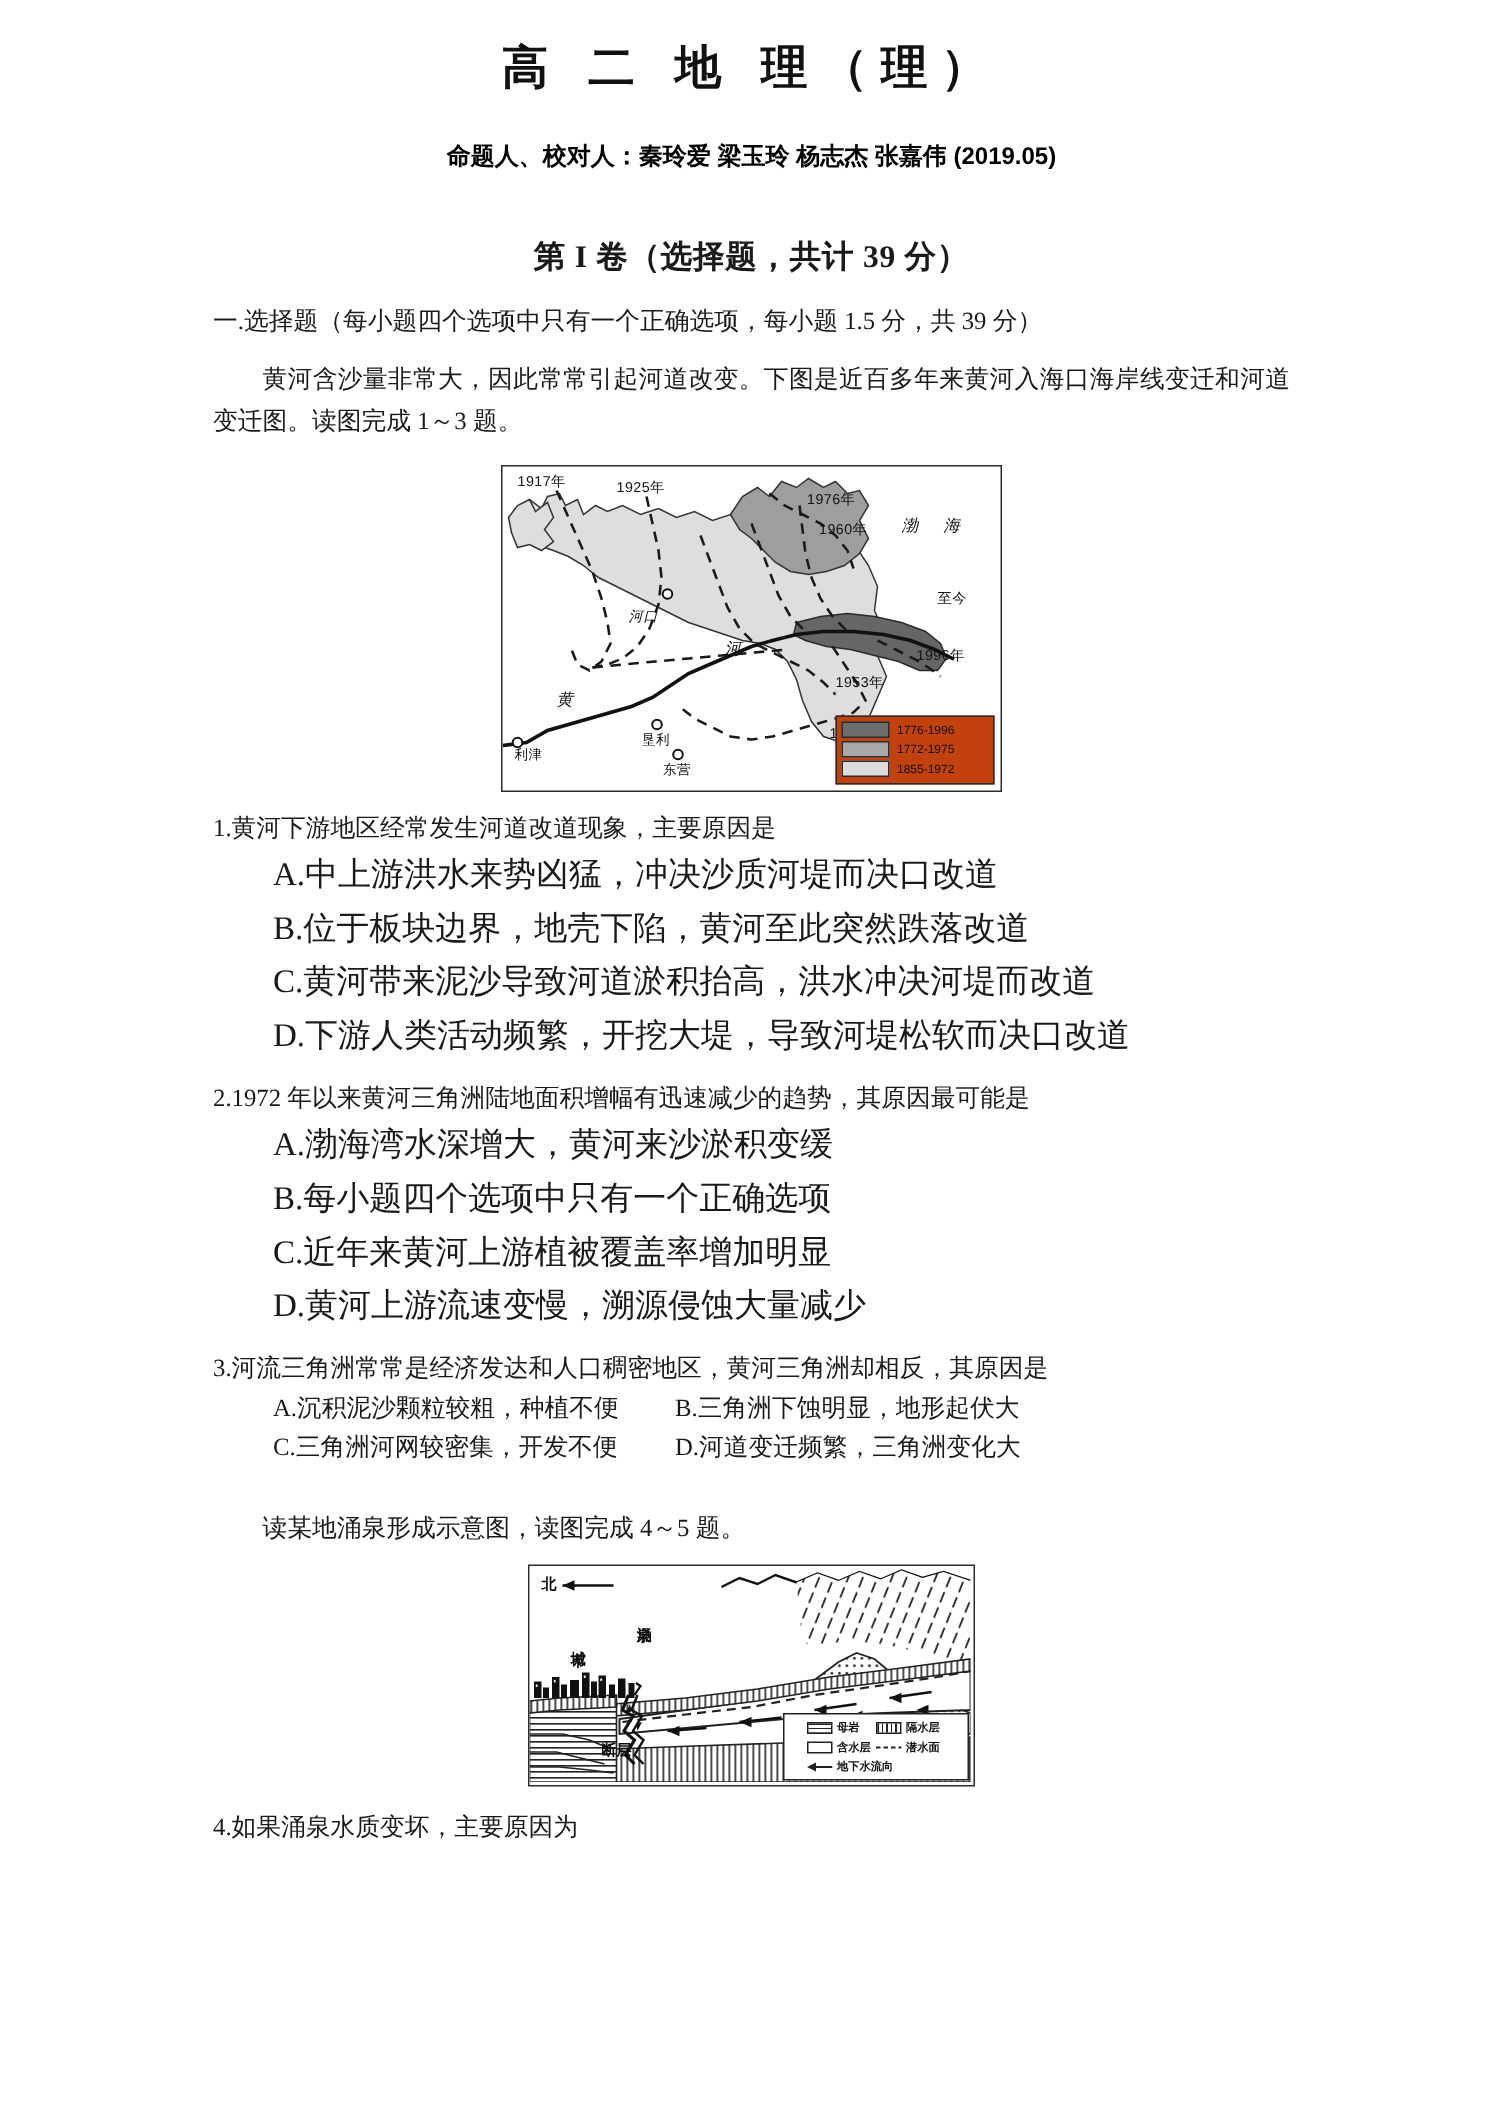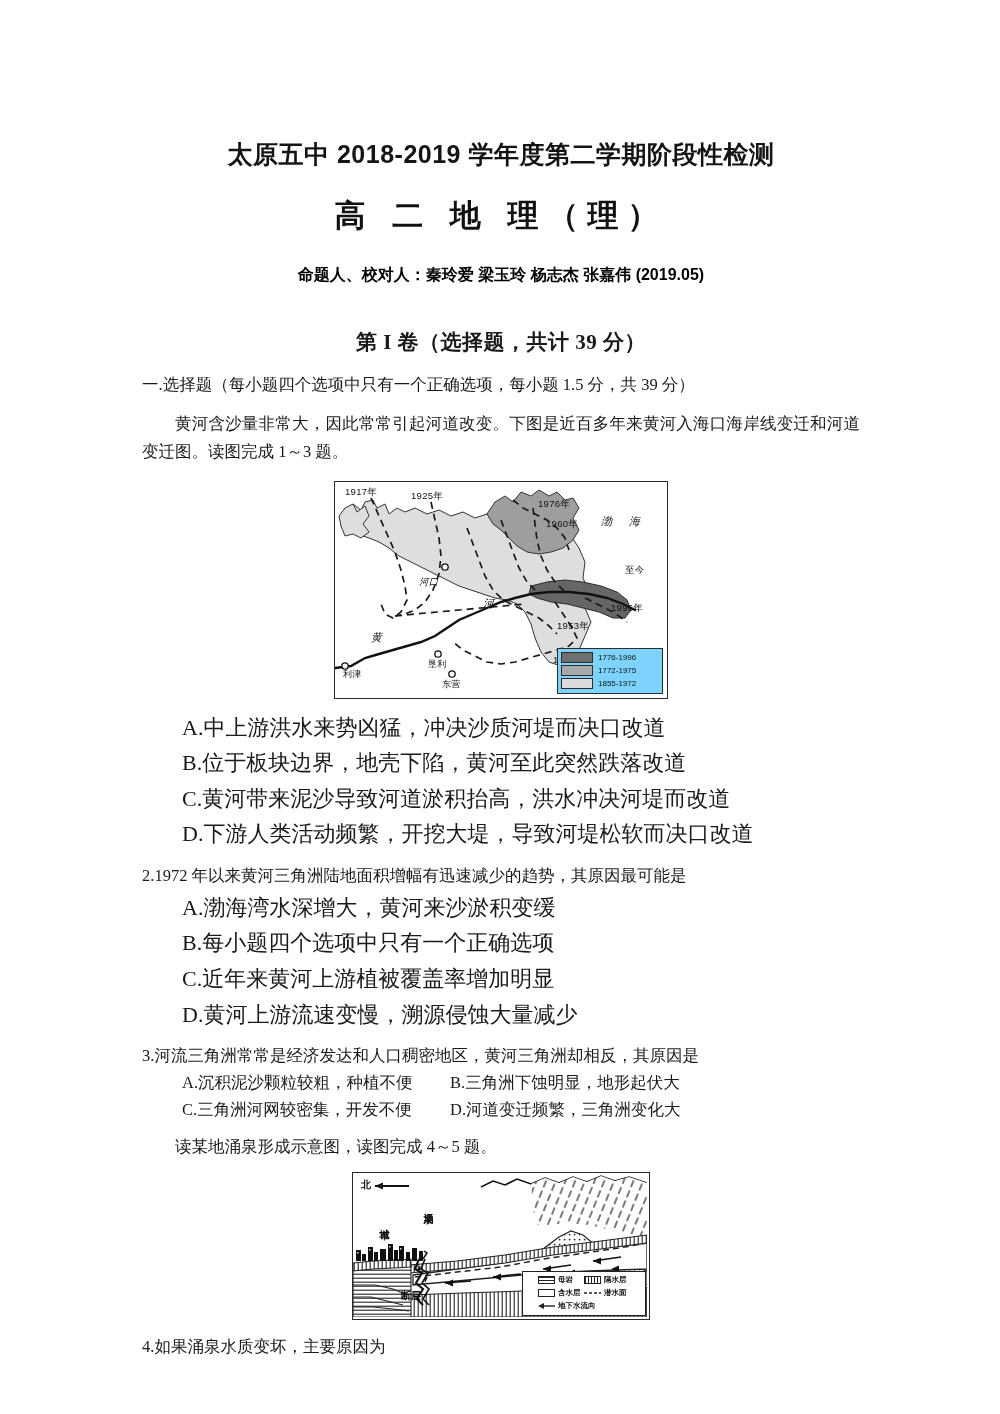--- a/index.html
+++ b/index.html
@@ -121,21 +121,21 @@
     letter-spacing: 0.3px;
   }
   .map-label.italic { font-style: italic; font-size: 11px; letter-spacing: 3px; }
   .map-label.sm { font-size: 9px; }
   .legend1 {
     position: absolute;
     right: 4px;
     bottom: 4px;
     width: 106px;
     border: 1.2px solid #2b2b2b;
-    background: #7dd3fc;
+    background: #c2410c;
     padding: 2px 3px;
     box-sizing: border-box;
   }
   .legend1 .lrow {
     display: flex;
     align-items: center;
     height: 12px;
     margin: 1px 0;
   }
   .legend1 .sw {
@@ -216,21 +216,20 @@
     color: #111;
     white-space: nowrap;
   }
 </style>
 </head>
 <body>
 
 <div class="page">
   <div class="content">
 
-    <div class="doc-title">太原五中 2018-2019 学年度第二学期阶段性检测</div>
     <div class="doc-subtitle">高 二 地 理（理）</div>
     <div class="doc-byline">命题人、校对人：秦玲爱 梁玉玲 杨志杰 张嘉伟 (2019.05)</div>
 
     <div class="section-title">第 I 卷（选择题，共计 39 分）</div>
     <div class="part-head">一.选择题（每小题四个选项中只有一个正确选项，每小题 1.5 分，共 39 分）</div>
 
     <div class="para">黄河含沙量非常大，因此常常引起河道改变。下图是近百多年来黄河入海口海岸线变迁和河道变迁图。读图完成 1～3 题。</div>
 
     <div class="fig1-wrap">
       <div class="fig1">
@@ -317,20 +316,21 @@
           </div>
           <div class="lrow">
             <span class="sw" style="background:#dcdcdc;"></span>
             <span class="ltxt">1855-1972</span>
           </div>
         </div>
       </div>
     </div>
 
     <div class="q-block">
+      <div class="q-stem">1.黄河下游地区经常发生河道改道现象，主要原因是</div>
       <div class="q-opt">A.中上游洪水来势凶猛，冲决沙质河堤而决口改道</div>
       <div class="q-opt">B.位于板块边界，地壳下陷，黄河至此突然跌落改道</div>
       <div class="q-opt">C.黄河带来泥沙导致河道淤积抬高，洪水冲决河堤而改道</div>
       <div class="q-opt">D.下游人类活动频繁，开挖大堤，导致河堤松软而决口改道</div>
     </div>
 
     <div class="q-block">
       <div class="q-stem">2.1972 年以来黄河三角洲陆地面积增幅有迅速减少的趋势，其原因最可能是</div>
       <div class="q-opt">A.渤海湾水深增大，黄河来沙淤积变缓</div>
       <div class="q-opt">B.每小题四个选项中只有一个正确选项</div>
@@ -343,21 +343,21 @@
       <div class="q-opt-row">
         <span>A.沉积泥沙颗粒较粗，种植不便</span>
         <span>B.三角洲下蚀明显，地形起伏大</span>
       </div>
       <div class="q-opt-row">
         <span>C.三角洲河网较密集，开发不便</span>
         <span>D.河道变迁频繁，三角洲变化大</span>
       </div>
     </div>
 
-    <div class="para" style="margin-top:10px;">读某地涌泉形成示意图，读图完成 4～5 题。</div>
+    <div class="para" style="margin-top:26px;">读某地涌泉形成示意图，读图完成 4～5 题。</div>
 
     <div class="fig2-wrap">
       <div class="fig2">
         <svg width="294" height="144" viewBox="0 0 294 144" xmlns="http://www.w3.org/2000/svg">
           <defs>
             <pattern id="vlin" width="4" height="6" patternUnits="userSpaceOnUse">
               <rect width="4" height="6" fill="#fff"></rect>
               <line x1="1.2" y1="0" x2="1.2" y2="6" stroke="#222" stroke-width="1.1"></line>
             </pattern>
             <pattern id="hlin" width="6" height="4" patternUnits="userSpaceOnUse">

